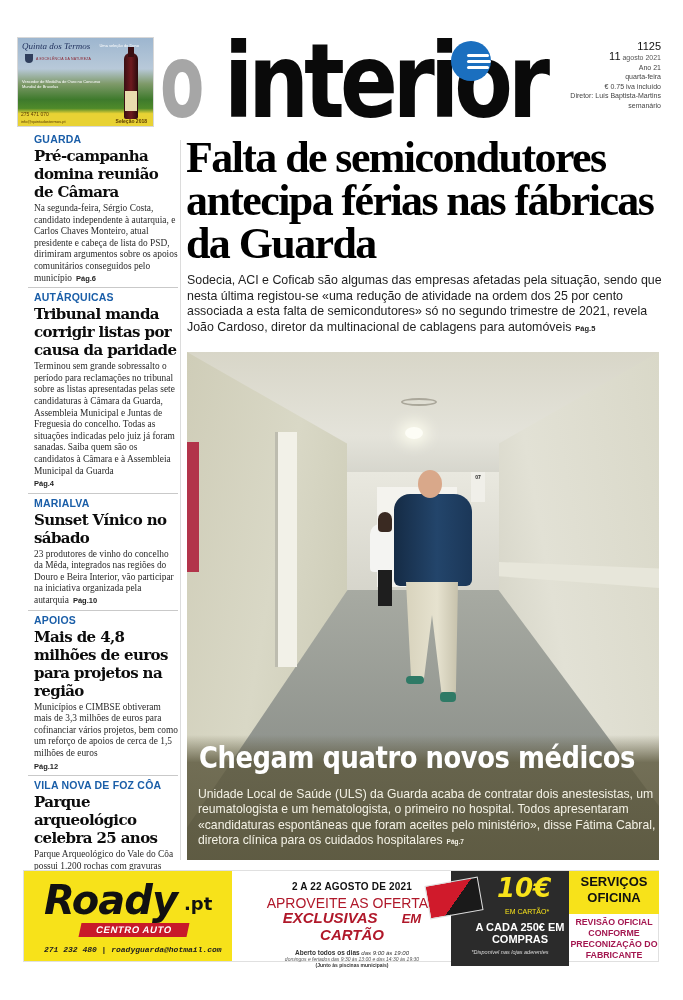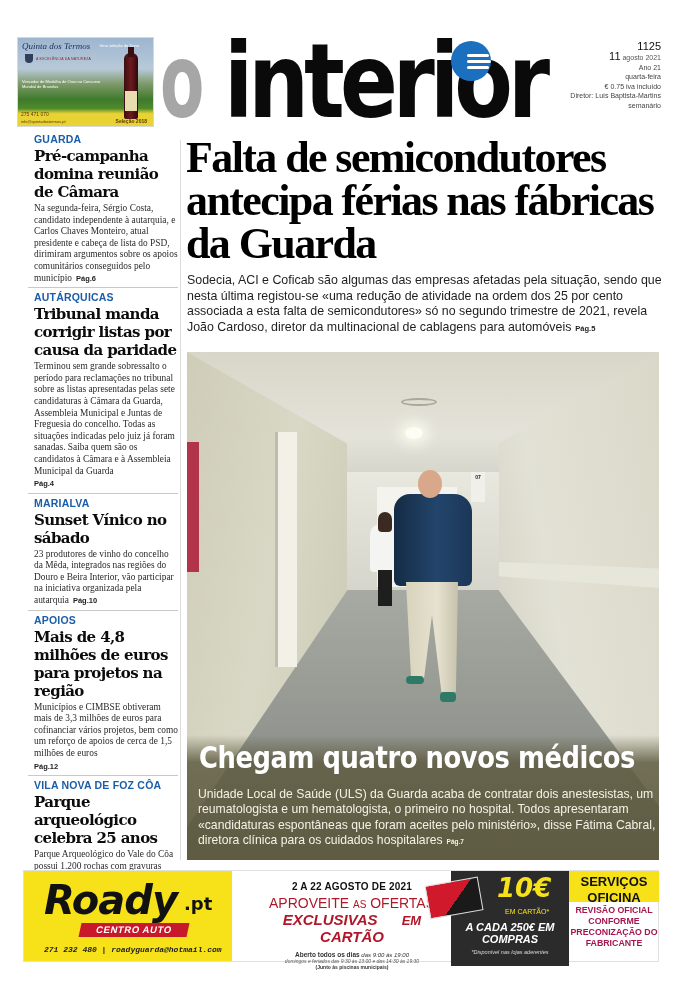--- a/index.html
+++ b/index.html
@@ -120,35 +120,35 @@
   
   .ad-bottom { position: absolute; left: 23px; top: 870px; width: 636px; height: 92px; border: 1px solid #e0e0e0; background: #fff; }
   .roady { position: absolute; left: 0; top: 0; width: 208px; height: 90px; background: #f7e21a; }
   .roady .logo-r { position: absolute; left: 20px; top: 6px; font-family: "DejaVu Sans", sans-serif; font-weight: bold; font-style: italic; font-size: 40px; color: #111; letter-spacing: -1px; }
   .roady .dotpt { position: absolute; left: 160px; top: 22px; font-family: "DejaVu Sans", sans-serif; font-weight: bold; font-size: 18px; color: #111; }
   .roady .centro { position: absolute; left: 56px; top: 52px; width: 108px; height: 14px; background: #c8192a; color: #fff; font-weight: bold; font-size: 9.5px; text-align: center; line-height: 14px; letter-spacing: .6px; transform: skewX(-12deg); }
   .roady .contact { position: absolute; left: 20px; top: 74px; font-size: 8px; font-weight: bold; font-style: italic; color: #222; font-family: Liberation Mono, monospace; }
   .promo { position: absolute; left: 228px; top: 0; width: 200px; height: 90px; text-align: center; }
   .promo .dates { font-weight: bold; font-size: 10px; color: #111; margin-top: 10px; letter-spacing: .2px; }
   .promo .l1 { font-size: 14px; color: #b0182a; margin-top: 4px; line-height: 14px; }
-  .promo .l1 small { font-size: 10px; text-align: right; }
+  .promo .l1 small { font-size: 14px; text-align: right; }
   .promo .l2 { font-size: 15px; font-weight: bold; font-style: italic; color: #b0182a; line-height: 16px; }
   .promo .l2 small { font-size: 13px; margin-left: 20px; }
   .promo .hours1 { font-size: 6px; color: #333; margin-top: 6px; }
   .promo .hours1 b { font-size: 6.5px; }
   .promo .hours2 { font-size: 5px; color: #555; font-style: italic; }
   .promo .hours3 { font-size: 5px; color: #333; font-weight: bold; }
   .card-offer { position: absolute; left: 427px; top: 0; width: 118px; height: 95px; background: #2b2b2b; }
   .card-offer .card { position: absolute; left: -24px; top: 10px; width: 54px; height: 34px; background: linear-gradient(135deg, #d01a2b 55%, #1a1a1a 55%); transform: rotate(-10deg); border: 1px solid #ddd; }
   .card-offer .big { position: absolute; left: 46px; top: 2px; font-family: "DejaVu Sans", sans-serif; font-weight: bold; font-style: italic; font-size: 26px; color: #f7e21a; }
   .card-offer .sub { position: absolute; left: 54px; top: 37px; font-size: 7px; color: #f7e21a; }
-  .card-offer .cada { position: absolute; left: 0; top: 50px; width: 118px; text-align: center; font-weight: bold; font-style: italic; font-size: 11px; line-height: 12px; color: #fff; }
+  .card-offer .cada { position: absolute; left: 10px; top: 50px; width: 118px; text-align: center; font-weight: bold; font-size: 11px; line-height: 12px; color: #fff; }
   .card-offer .note { position: absolute; left: 0; top: 78px; width: 118px; text-align: center; font-size: 5.5px; color: #ddd; font-style: italic; }
   .servicos { position: absolute; left: 545px; top: 0; width: 90px; height: 90px; text-align: center; }
-  .servicos .top { background: #f7e21a; height: 31px; padding-top: 3px; }
+  .servicos .top { background: #f7e21a; height: 43px; padding-top: 3px; }
   .servicos .t1 { font-weight: bold; font-size: 13px; line-height: 16px; color: #111; }
   .servicos .b { font-weight: bold; font-size: 8.8px; line-height: 11px; color: #a3164f; margin-top: 3px; }
 </style>
 </head>
 <body>
 
 <div class="masthead">
   <div class="ad-top">
     <div class="brand">Quinta dos Termos</div>
     <div class="crest"></div>

